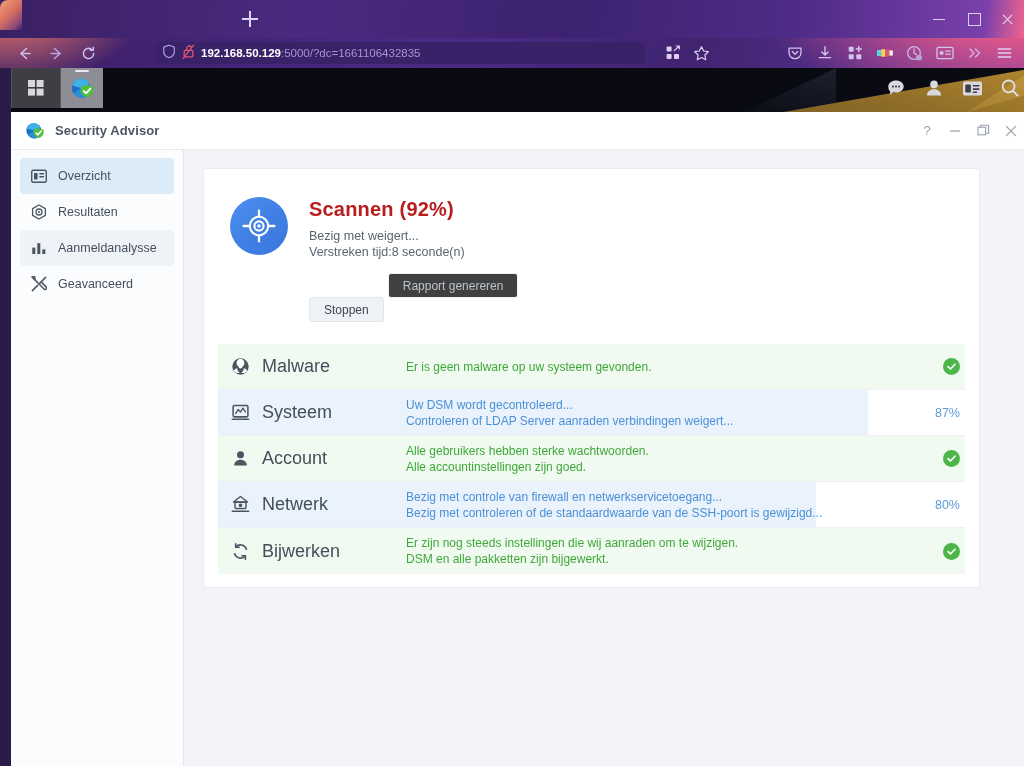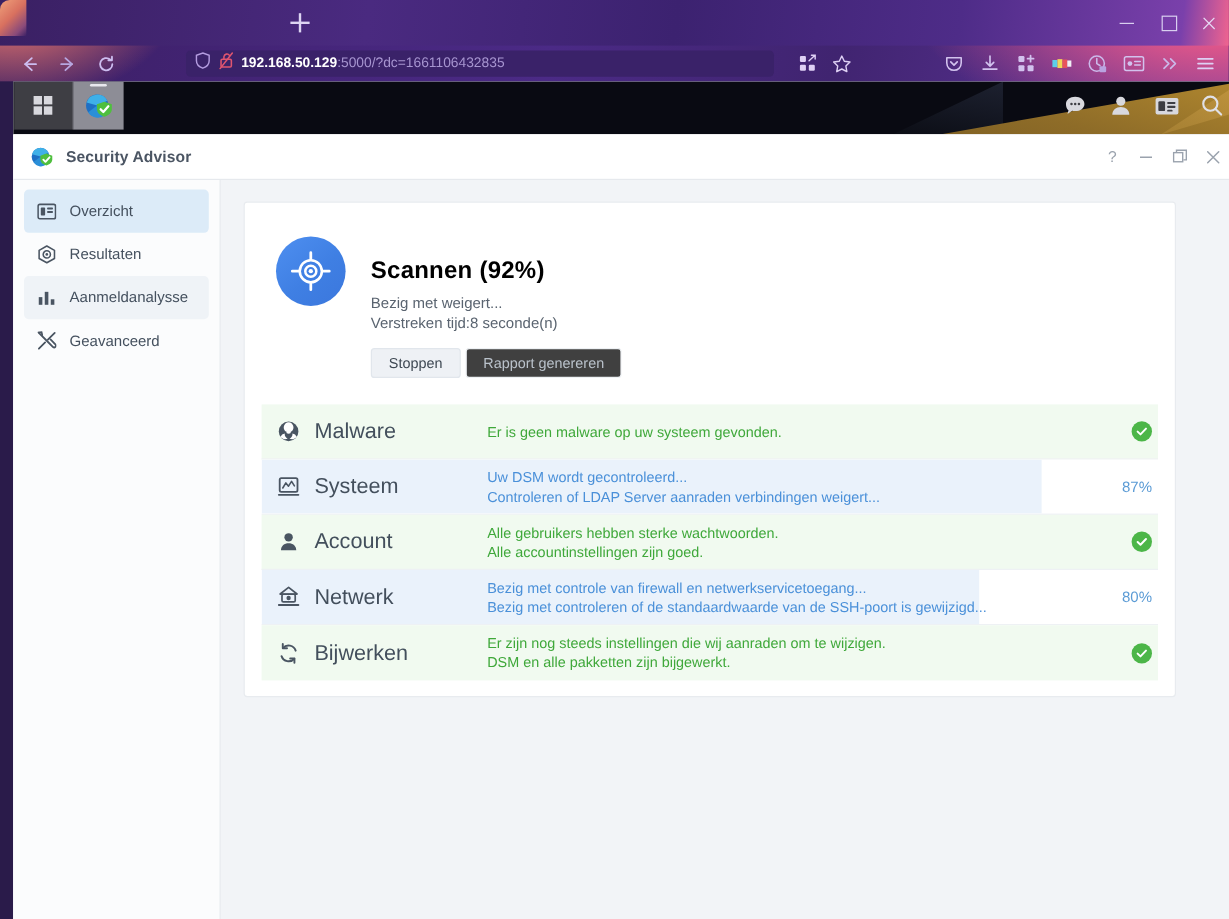--- a/index.html
+++ b/index.html
@@ -159,28 +159,28 @@
     background:#ffffff; border:1px solid #e8ebef; border-radius:3px;
     width:100%; max-width:777px; padding:0;
   }
   .scan-head { display:flex; padding:28px 0 22px 26px; gap:21px; align-items:flex-start; }
   .scan-badge {
     width:58px; height:58px; border-radius:50%; flex:none;
     background: linear-gradient(140deg,#4e8ff0 0%, #3f7fe3 55%, #3b77dd 100%);
     display:flex; align-items:center; justify-content:center;
   }
   .scan-info { padding-top:1px; }
-  .scan-title { font-size:20px; font-weight:bold; color:#000000; letter-spacing:.2px;margin-top:17px; }
+  .scan-title { font-size:20px; font-weight:bold; color:#b91c1c; letter-spacing:.2px; }
   .scan-sub { font-size:12.5px; color:#5a6470; margin-top:7px; line-height:16px; }
   .scan-btns { margin-top:13px; display:flex; gap:4px; }
   .btn {
     height:25px; padding:0 14px; border-radius:3px; font-size:12px;
     display:flex; align-items:center; justify-content:center; border:1px solid transparent;
   }
-  .btn-stop { background:#eef1f5; color:#3d4752; border-color:#e1e6ec; }
+  .btn-stop { background:#eef1f5; color:#3d4752; border-color:#e1e6ec;margin-top:24px; }
   .btn-report { background:#404040; color:#bac2cb; border-color:#eef1f4; }
 
   .rows { padding:0 14px 13px 14px; }
   .row {
     height:46px; display:flex; align-items:center; position:relative; overflow:hidden;
     border-bottom:1px solid #eef1f4;
   }
   .row:last-child { border-bottom:none; }
   .row.ok { background:#f1faf0; }
   .row.prog { background:#ffffff; }

